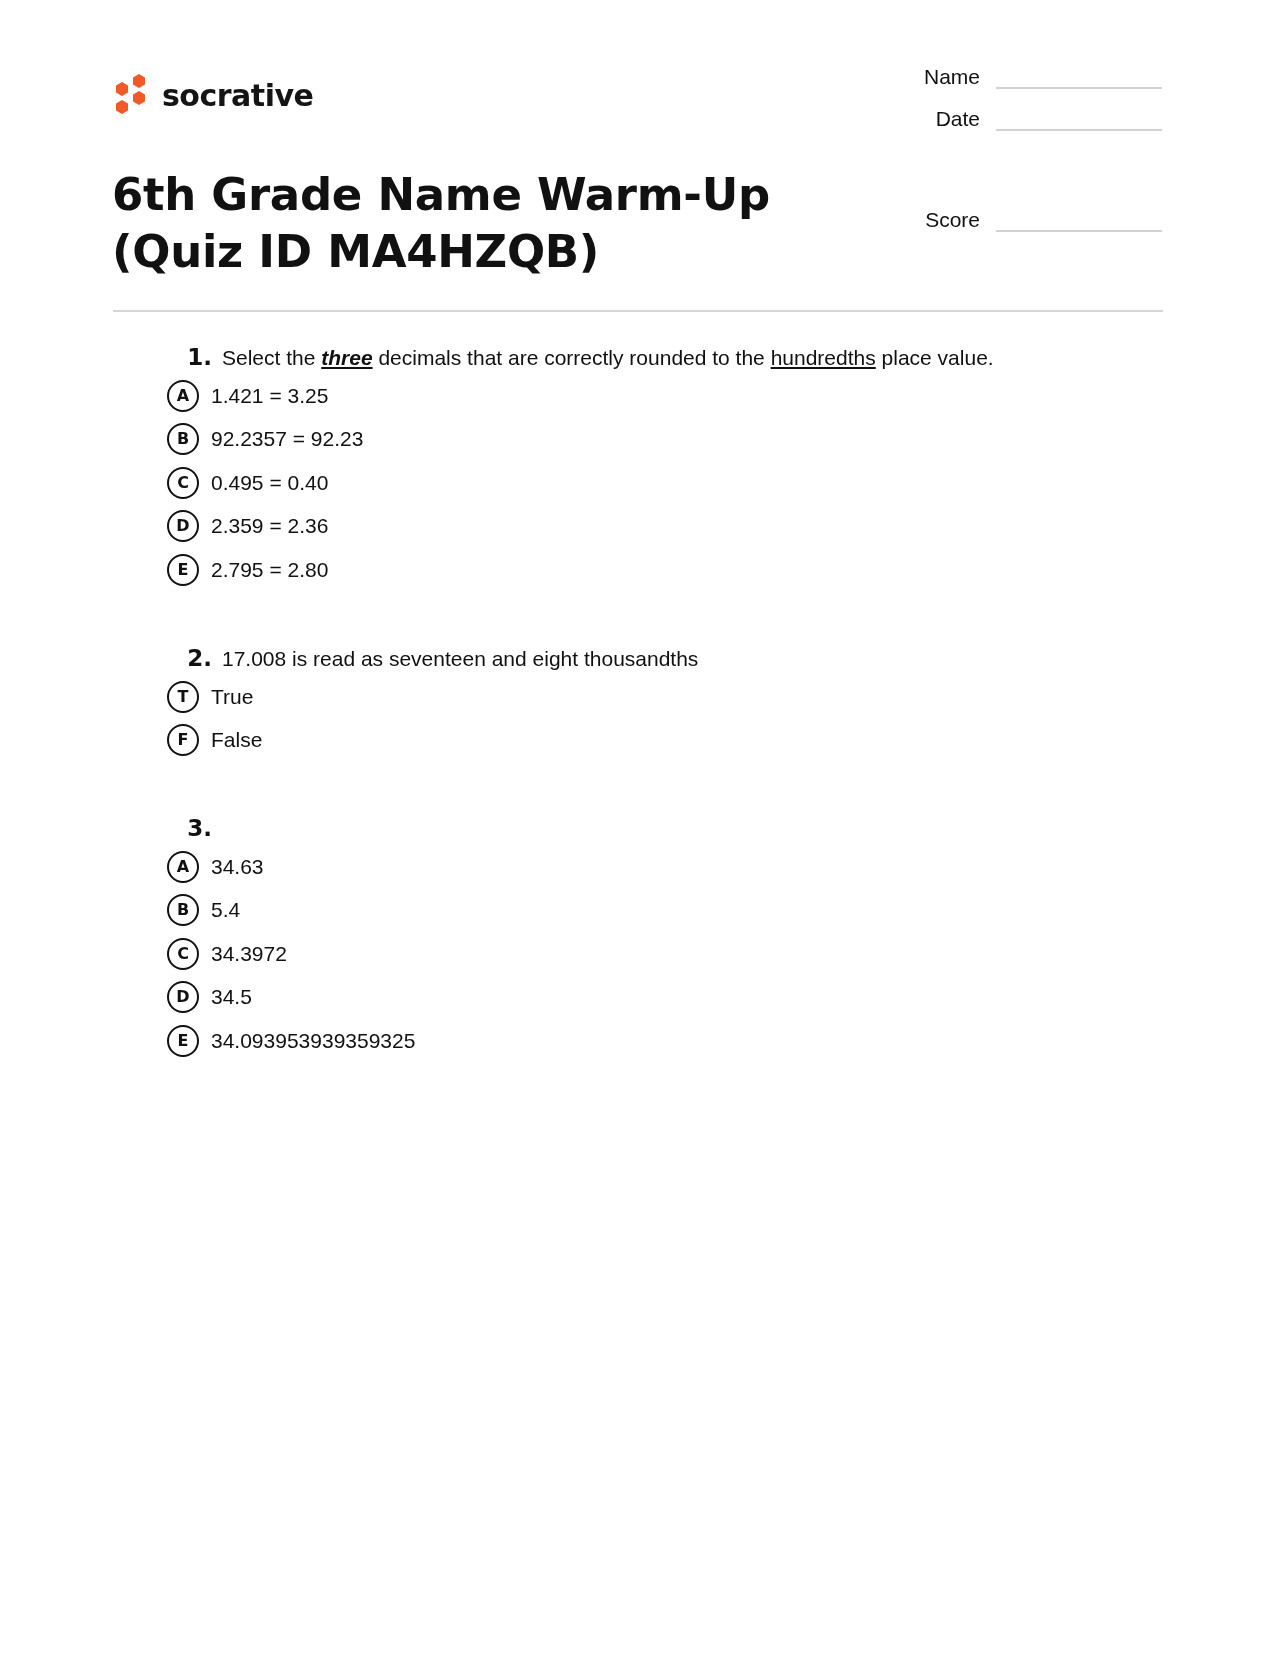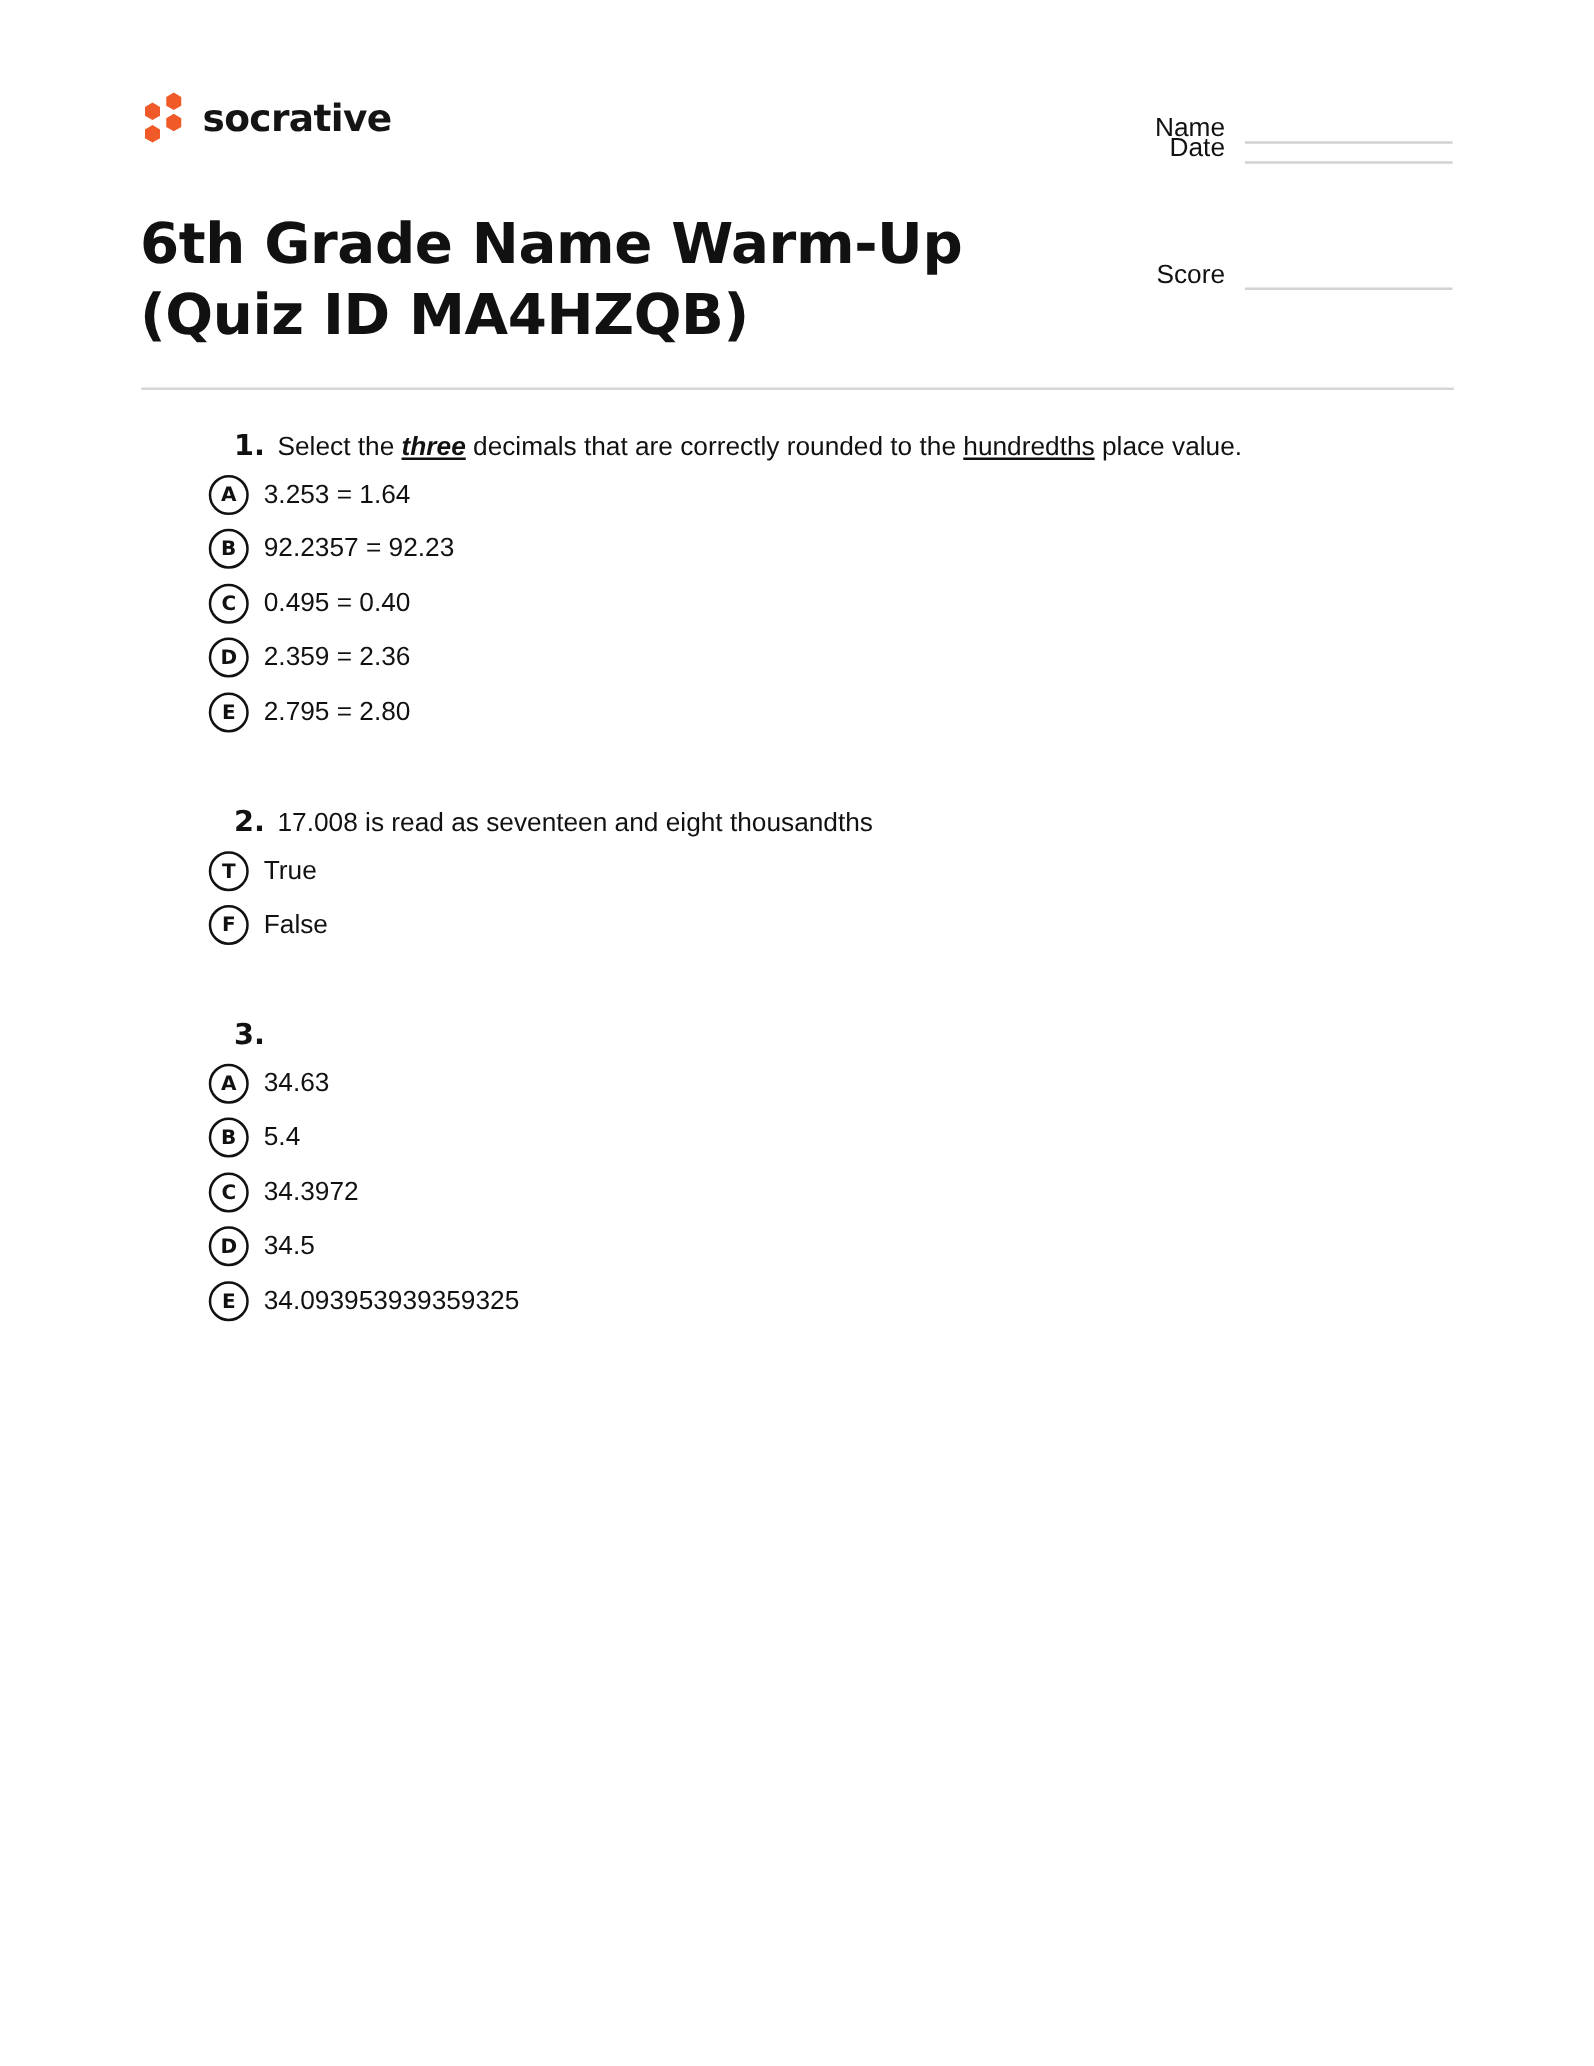--- a/index.html
+++ b/index.html
@@ -51,21 +51,21 @@
 <div class="logo">
   <svg viewBox="0 0 38 50">
     <polygon points="27,1 33,4.5 33,11.5 27,15 21,11.5 21,4.5" fill="#f05a28"></polygon>
     <polygon points="10,9 16,12.5 16,19.5 10,23 4,19.5 4,12.5" fill="#f05a28"></polygon>
     <polygon points="27,18 33,21.5 33,28.5 27,32 21,28.5 21,21.5" fill="#f05a28"></polygon>
     <polygon points="10,27 16,30.5 16,37.5 10,41 4,37.5 4,30.5" fill="#f05a28"></polygon>
   </svg>
   <span class="logo-text">socrative</span>
 </div>
 
-<div class="field" style="left:860px; top:92px;">
+<div class="field" style="left:860px; top:66px;">
   <span class="field-label">Name</span>
   <span class="field-line"></span>
 </div>
 <div class="field" style="left:860px; top:108px;">
   <span class="field-label">Date</span>
   <span class="field-line"></span>
 </div>
 <div class="field" style="left:860px; top:209px;">
   <span class="field-label">Score</span>
   <span class="field-line"></span>
@@ -75,21 +75,21 @@
 
 <div class="divider"></div>
 
 <div class="question" style="top:344px;">
   <div class="q-head">
     <span class="q-num-wrap"><span class="q-num">1.</span></span>
     <span class="q-text"><span>Select the </span><em>three</em><span> decimals that are correctly rounded to the </span><u>hundredths</u><span> place value.</span></span>
   </div>
   <div class="option">
     <span class="opt-circle">A</span>
-    <span class="opt-text">3.253 = 1.64</span>
+    <span class="opt-text">1.421 = 3.25</span>
   </div>
   <div class="option">
     <span class="opt-circle">B</span>
     <span class="opt-text">92.2357 = 92.23</span>
   </div>
   <div class="option">
     <span class="opt-circle">C</span>
     <span class="opt-text">0.495 = 0.40</span>
   </div>
   <div class="option">

